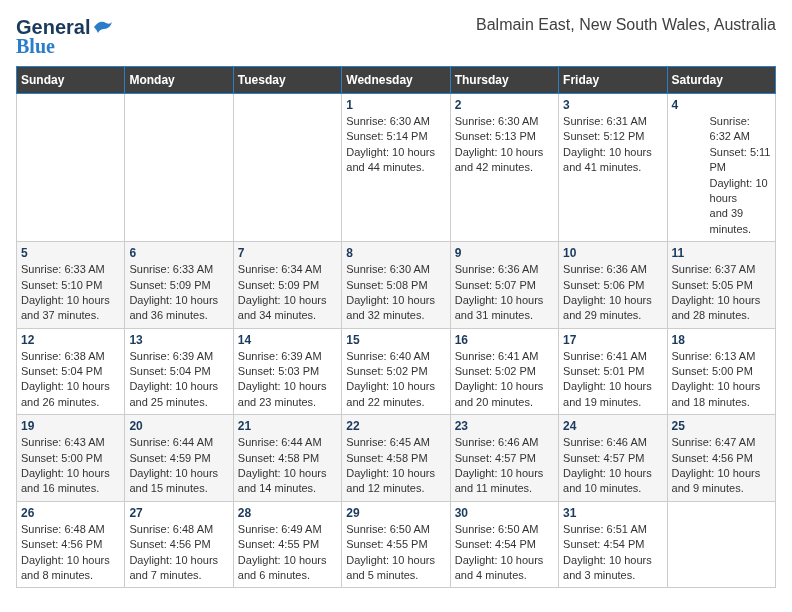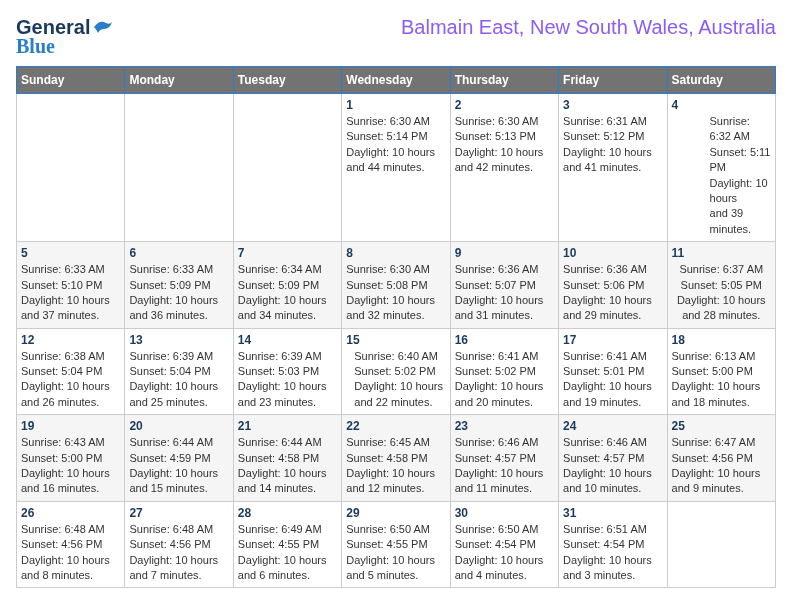--- a/index.html
+++ b/index.html
@@ -23,30 +23,30 @@
     }
     .title-block {
       text-align: right;
     }
     .main-title {
       font-size: 36px;
       font-weight: bold;
       color: #1a3a5c;
     }
     .subtitle {
-      font-size: 20px;
-      color: #8b5cf6;
+      font-size: 16px;
+      color: #404040;
     }
     .calendar {
       width: 100%;
       border-collapse: collapse;
       font-size: 11px;
     }
     .calendar th {
-      background-color: #737373;
+      background-color: #404040;
       color: #fff;
       padding: 6px 4px;
       text-align: left;
       font-size: 12px;
       font-weight: bold;
       border: 1px solid #2a7dc9;
     }
     .calendar td {
       border: 1px solid #ccc;
       vertical-align: top;
@@ -175,21 +175,21 @@
         </td>
         <td>
           <div class="day-num">10</div>
           <div class="day-info" style="white-space: pre-line;">Sunrise: 6:36 AM
 Sunset: 5:06 PM
 Daylight: 10 hours
 and 29 minutes.</div>
         </td>
         <td>
           <div class="day-num">11</div>
-          <div class="day-info" style="white-space: pre-line; text-align: center;">Sunrise: 6:37 AM
+          <div class="day-info" style="white-space: pre-line;">Sunrise: 6:37 AM
 Sunset: 5:05 PM
 Daylight: 10 hours
 and 28 minutes.</div>
         </td>
       </tr>
       <tr>
         <td>
           <div class="day-num">12</div>
           <div class="day-info" style="white-space: pre-line;">Sunrise: 6:38 AM
 Sunset: 5:04 PM
@@ -205,21 +205,21 @@
         </td>
         <td>
           <div class="day-num">14</div>
           <div class="day-info" style="white-space: pre-line;">Sunrise: 6:39 AM
 Sunset: 5:03 PM
 Daylight: 10 hours
 and 23 minutes.</div>
         </td>
         <td>
           <div class="day-num">15</div>
-          <div class="day-info" style="white-space: pre-line; margin-left: 8px;">Sunrise: 6:40 AM
+          <div class="day-info" style="white-space: pre-line;">Sunrise: 6:40 AM
 Sunset: 5:02 PM
 Daylight: 10 hours
 and 22 minutes.</div>
         </td>
         <td>
           <div class="day-num">16</div>
           <div class="day-info" style="white-space: pre-line;">Sunrise: 6:41 AM
 Sunset: 5:02 PM
 Daylight: 10 hours
 and 20 minutes.</div>

